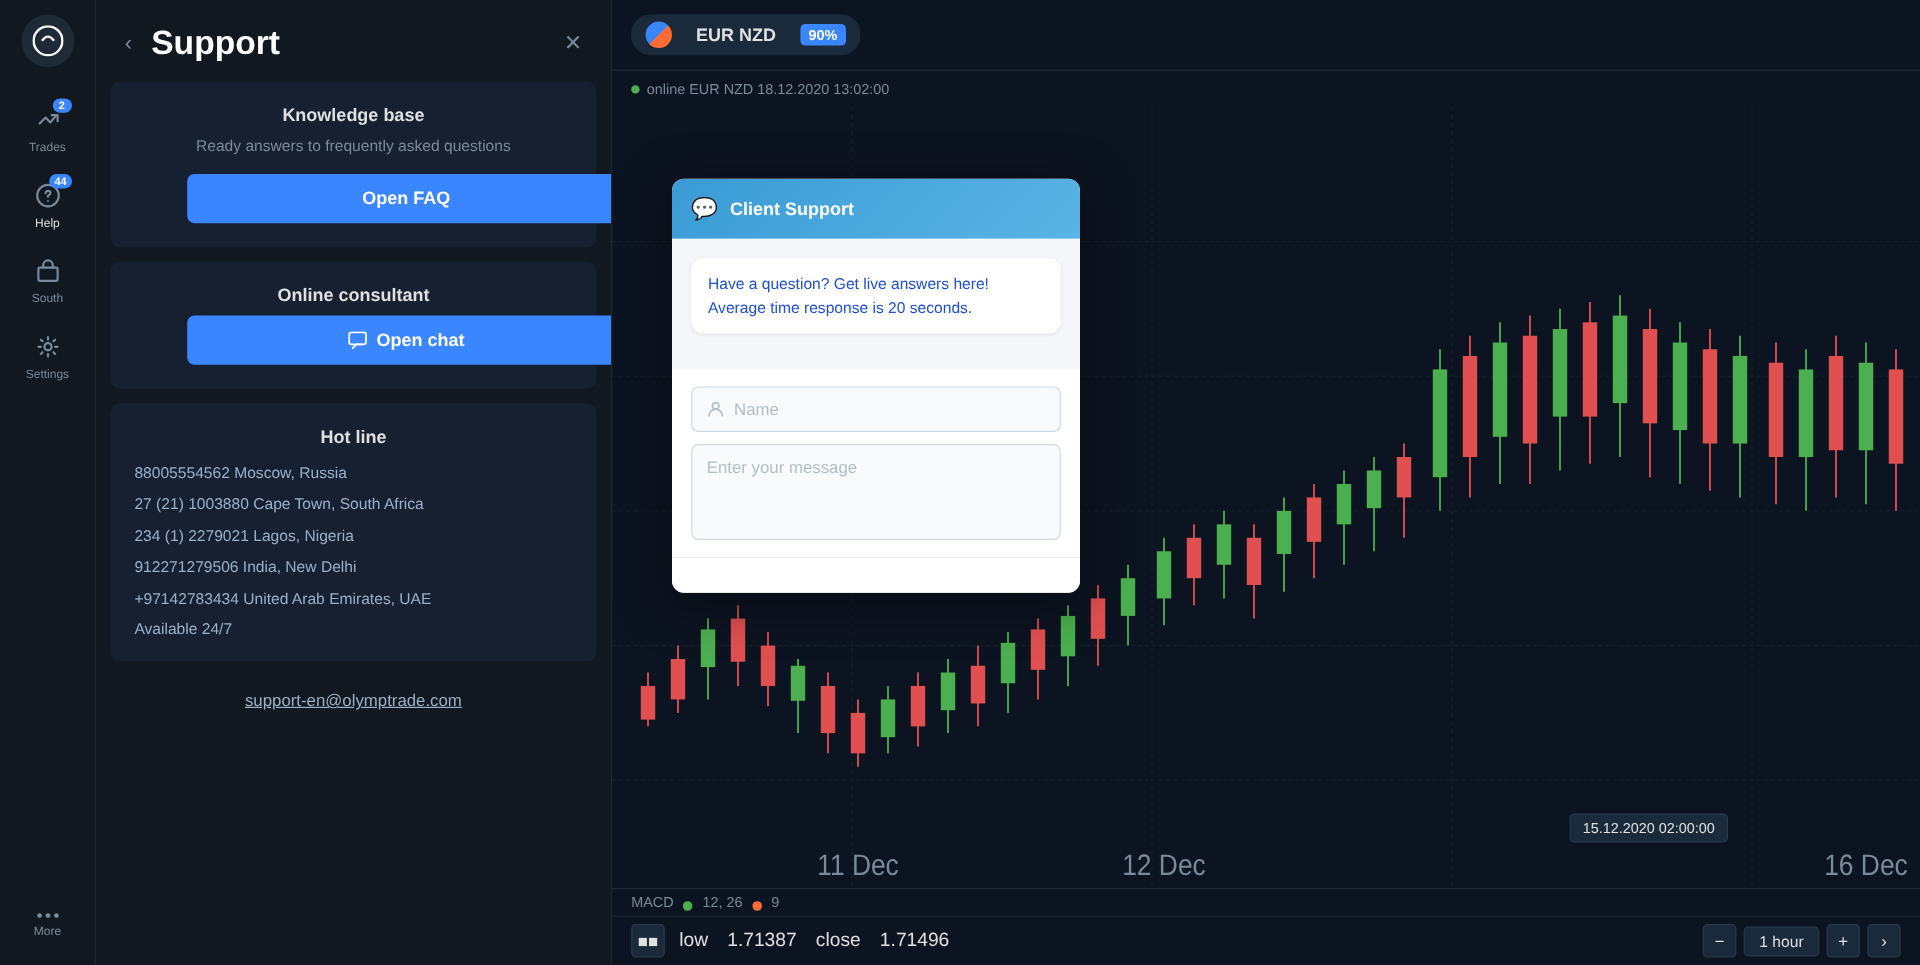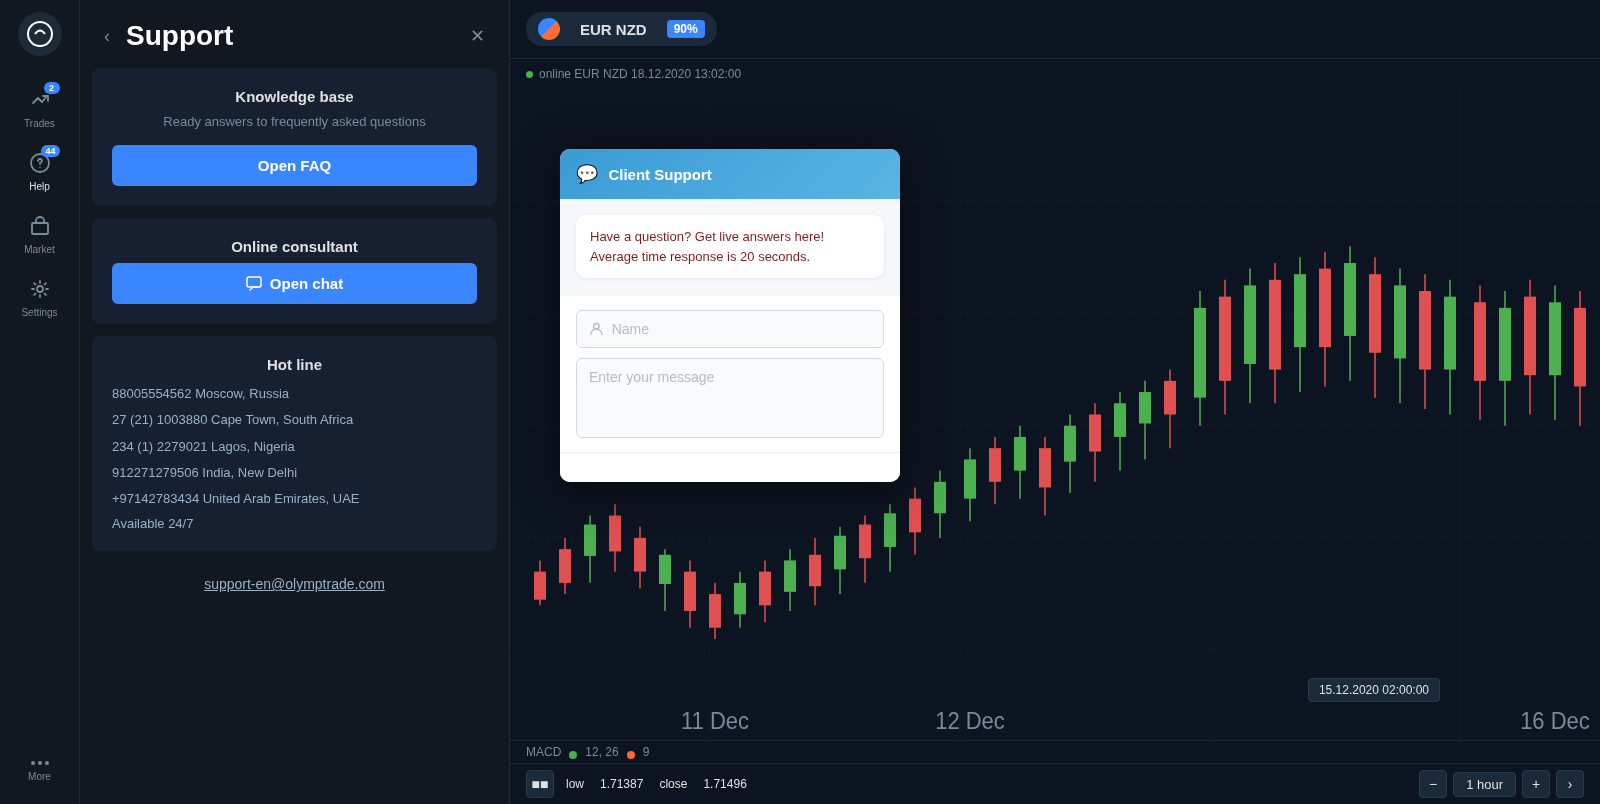--- a/index.html
+++ b/index.html
@@ -149,20 +149,21 @@
       border-radius: 6px;
       padding: 12px 0;
       width: 100%;
       font-size: 15px;
       font-weight: 600;
       cursor: pointer;
       display: flex;
       align-items: center;
       justify-content: center;
       gap: 8px;
+      margin-left: 44px;
     }
 
     .hotline-section {
       background: #162030;
       border-radius: 8px;
       padding: 20px;
       margin: 0 12px 12px 12px;
     }
     .hotline-title {
       font-size: 15px;
@@ -271,21 +272,21 @@
       background: #0d1421;
       border-top: 1px solid #1e2a36;
       padding: 6px 16px;
       display: flex;
       align-items: center;
       justify-content: space-between;
     }
     .chart-values {
       display: flex;
       gap: 16px;
-      font-size: 12px;
+      font-size: 16px;
       color: #7a8a9a;
     }
     .chart-values span { color: #e0e0e0; }
     .chart-controls {
       display: flex;
       align-items: center;
       gap: 6px;
     }
     .ctrl-btn {
       background: #1a2a3a;
@@ -364,24 +365,24 @@
     }
     .chat-body {
       padding: 16px;
       background: #f5f7fa;
     }
     .chat-bubble {
       background: white;
       border-radius: 10px;
       padding: 12px 14px;
       font-size: 13px;
-      color: #7f1d1d;
+      color: #1d4ed8;
       line-height: 1.5;
       box-shadow: 0 1px 4px rgba(0,0,0,0.08);
-      margin-bottom: 2px;
+      margin-bottom: 14px;
     }
     .chat-form {
       background: white;
       padding: 14px 16px;
       display: flex;
       flex-direction: column;
       gap: 10px;
     }
     .chat-input {
       border: 1px solid #d0dae5;
@@ -483,21 +484,21 @@
     <label>Help</label>
   </div>
 
   <div class="sidebar-item">
     <div class="icon-wrap">
       <svg width="22" height="22" viewBox="0 0 22 22" fill="none">
         <rect x="3" y="8" width="16" height="11" rx="1" stroke="#7a8a9a" stroke-width="1.8"></rect>
         <path d="M7 8V6a4 4 0 018 0v2" stroke="#7a8a9a" stroke-width="1.8" stroke-linecap="round"></path>
       </svg>
     </div>
-    <label>Market</label>
+    <label>South</label>
   </div>
 
   <div class="sidebar-item">
     <div class="icon-wrap">
       <svg width="22" height="22" viewBox="0 0 22 22" fill="none">
         <circle cx="11" cy="11" r="3" stroke="#7a8a9a" stroke-width="1.8"></circle>
         <path d="M11 3v2M11 17v2M3 11h2M17 11h2M5.05 5.05l1.41 1.41M15.54 15.54l1.41 1.41M5.05 16.95l1.41-1.41M15.54 6.46l1.41-1.41" stroke="#7a8a9a" stroke-width="1.8" stroke-linecap="round"></path>
       </svg>
     </div>
     <label>Settings</label>

